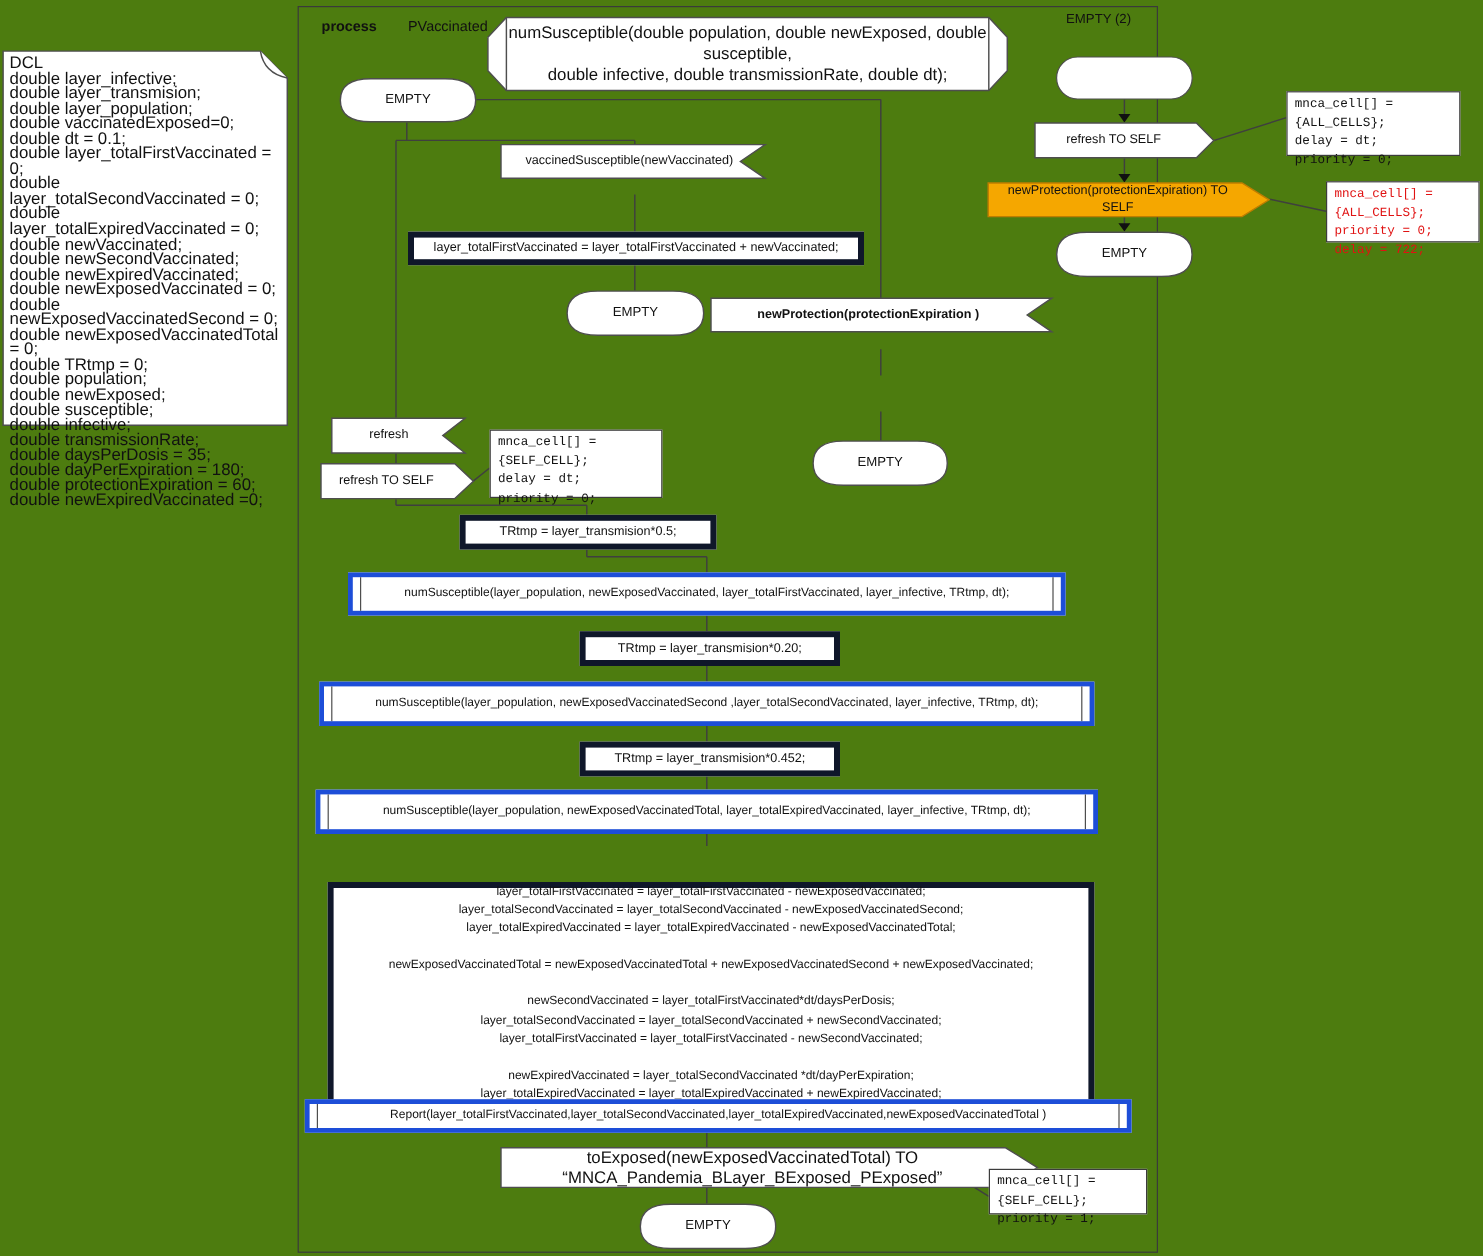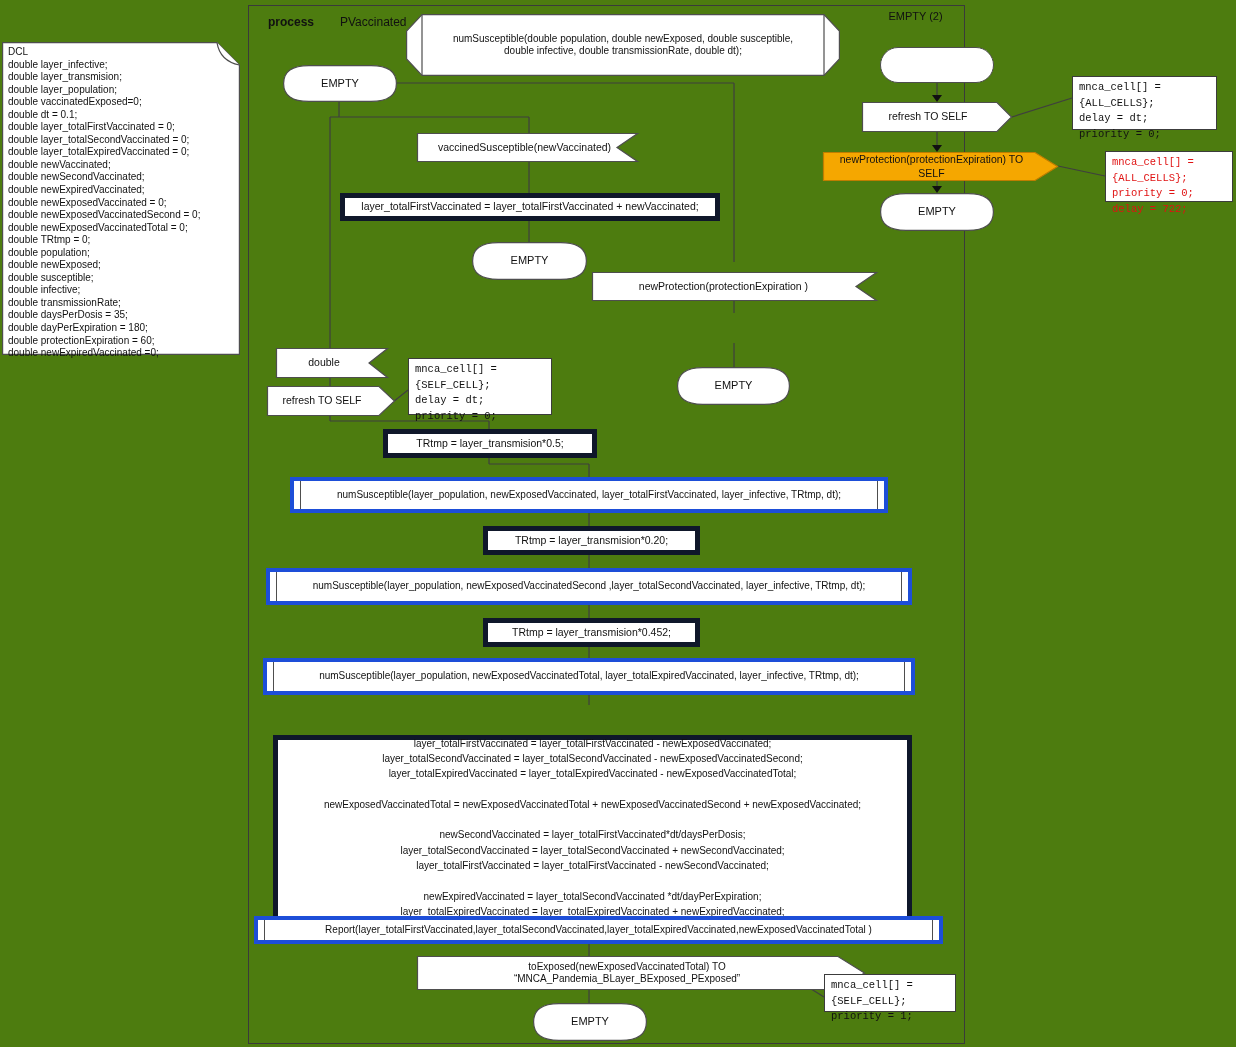--- a/index.html
+++ b/index.html
@@ -18,23 +18,23 @@
   .proc::before{left:6px;}  .proc::after{right:6px;}
   .comment{background:#fff;border:1px solid #3c3c3c;justify-content:flex-start;align-items:flex-start;
            text-align:left;padding:3px 6px;font-size:10.5px;line-height:15.5px;}
   .comment .lbl{padding:0;font-family:Liberation Mono, monospace;}
   .alert .lbl{color:#E01212;}
   .orange>svg path{fill:#F5A700;stroke:#BF7D00;}
   .start{background:#fff;border:1px solid #4e4e4e;border-radius:18px;}
   .hdr{position:absolute;z-index:2;font-size:12px;}
   .bold{font-weight:bold;}
   .fs10{font-size:10px;}
-  .fs95{font-size:10px;}
+  .fs95{font-size:14px;}
   .state{font-size:11px;}
-  .dcl .lbl{width:100%;height:100%;text-align:left;padding:4px 6px;font-size:10px;line-height:12.55px;box-sizing:border-box;}
+  .dcl .lbl{width:100%;height:100%;text-align:left;padding:4px 6px;font-size:14px;line-height:12.55px;box-sizing:border-box;}
   .bigtask .lbl{font-size:10px;line-height:15.3px;}
   .notch-pad{padding-right:22px;}
   .tip-pad{padding-right:18px;}
 </style>
 </head>
 <body>
 
 <div id="canvas">
 
   <div id="frame"></div>
@@ -97,58 +97,58 @@
 double infective, double transmissionRate, double dt);</div>
   </div>
 
   <div class="sym state" style="left:283px;top:65px;width:114px;height:37px;">
     <svg viewBox="0 0 114 38" preserveAspectRatio="none">
       <path d="M26,0.6 H88 Q113.4,0.6 113.4,19 Q113.4,37.4 88,37.4 H26 Q0.6,37.4 0.6,19 Q0.6,0.6 26,0.6 Z"></path>
     </svg>
     <div class="lbl">EMPTY</div>
   </div>
 
-  <div class="sym notch-pad" style="left:417px;top:133px;width:221px;height:29px;padding-left:16px;">
+  <div class="sym notch-pad" style="left:417px;top:120px;width:221px;height:29px;padding-left:16px;">
     <svg viewBox="0 0 221 29" preserveAspectRatio="none">
       <path d="M0.5,0.5 H220.5 L200,14.5 L220.5,28.5 H0.5 Z"></path>
     </svg>
     <div class="lbl">vaccinedSusceptible(newVaccinated)</div>
   </div>
 
   <div class="sym rect" style="left:340px;top:193px;width:380px;height:28px;">
     <div class="lbl">layer_totalFirstVaccinated = layer_totalFirstVaccinated + newVaccinated;</div>
   </div>
 
   <div class="sym state" style="left:472px;top:242px;width:115px;height:38px;">
     <svg viewBox="0 0 114 38" preserveAspectRatio="none">
       <path d="M26,0.6 H88 Q113.4,0.6 113.4,19 Q113.4,37.4 88,37.4 H26 Q0.6,37.4 0.6,19 Q0.6,0.6 26,0.6 Z"></path>
     </svg>
     <div class="lbl">EMPTY</div>
   </div>
 
-  <div class="sym notch-pad" style="left:592px;top:272px;width:285px;height:29px;">
+  <div class="sym notch-pad" style="left:592px;top:248px;width:285px;height:29px;font-weight:bold;">
     <svg viewBox="0 0 285 29" preserveAspectRatio="none">
       <path d="M0.5,0.5 H284.5 L264,14.5 L284.5,28.5 H0.5 Z"></path>
     </svg>
     <div class="lbl">newProtection(protectionExpiration )</div>
   </div>
 
 
   <div class="sym state" style="left:677px;top:367px;width:113px;height:38px;">
     <svg viewBox="0 0 114 38" preserveAspectRatio="none">
       <path d="M26,0.6 H88 Q113.4,0.6 113.4,19 Q113.4,37.4 88,37.4 H26 Q0.6,37.4 0.6,19 Q0.6,0.6 26,0.6 Z"></path>
     </svg>
     <div class="lbl">EMPTY</div>
   </div>
 
   <div class="sym" style="left:276px;top:348px;width:112px;height:30px;padding-right:16px;">
     <svg viewBox="0 0 112 30" preserveAspectRatio="none">
       <path d="M0.5,0.5 H111.5 L93,15 L111.5,29.5 H0.5 Z"></path>
     </svg>
-    <div class="lbl">double</div>
+    <div class="lbl">refresh</div>
   </div>
 
   <div class="sym tip-pad" style="left:267px;top:386px;width:128px;height:30px;">
     <svg viewBox="0 0 128 30" preserveAspectRatio="none">
       <path d="M0.5,0.5 H112 L127.5,15 L112,29.5 H0.5 Z"></path>
     </svg>
     <div class="lbl">refresh TO SELF</div>
   </div>
 
   <div class="sym comment" style="left:408px;top:358px;width:144px;height:57px;">

